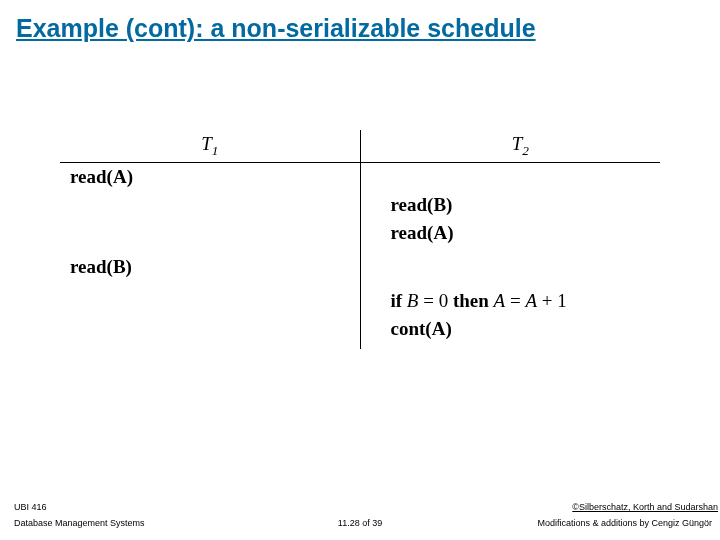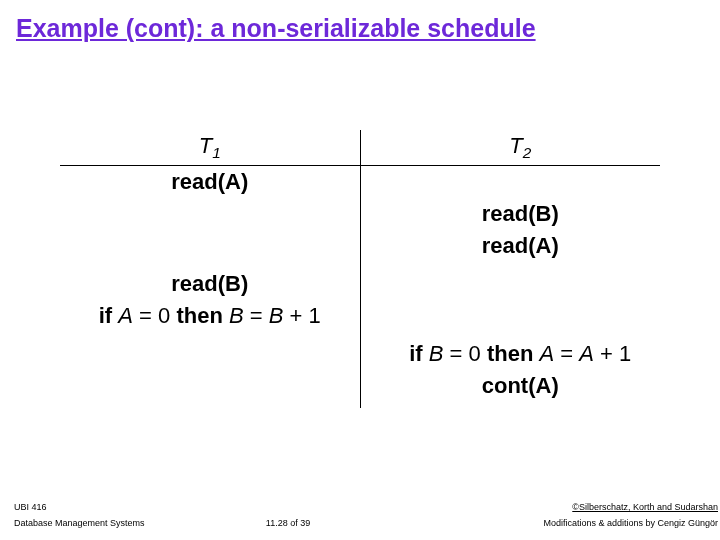--- a/index.html
+++ b/index.html
@@ -10,59 +10,58 @@
     font-family: Arial, Helvetica, sans-serif;
     position: relative;
     overflow: hidden;
   }
   .title {
     position: absolute;
     top: 14px;
     left: 16px;
     font-size: 25px;
     font-weight: bold;
-    color: #6d28d9;
+    color: #0369a1;
     text-decoration: underline;
   }
   .schedule {
     position: absolute;
     top: 130px;
     left: 60px;
     width: 600px;
-    font-family: Liberation Sans, sans-serif;
-    font-size: 22px;
+    font-family: Liberation Serif, serif;
+    font-size: 19px;
     color: #000;
   }
   .schedule table {
     border-collapse: collapse;
     width: 100%;
   }
   .schedule td {
     padding: 3px 10px;
     vertical-align: top;
-    text-align: center;
   }
   .col1 { width: 50%; border-right: 1.5px solid #000; }
   .col2 { width: 50%; padding-left: 30px !important; }
   .hdr td { border-bottom: 1.5px solid #000; text-align: center; font-style: italic; }
   .hdr .sub { font-size: 0.7em; vertical-align: sub; }
   .row-spacer td { height: 6px; }
   .footer {
     position: absolute;
     bottom: 10px;
     left: 0;
     width: 720px;
     font-size: 9px;
     color: #000;
   }
   .footer .course { position: absolute; left: 14px; bottom: 18px; }
   .footer .sys { position: absolute; left: 14px; bottom: 2px; }
-  .footer .pager { position: absolute; left: 0; width: 576px; bottom: 2px; text-align: center; }
+  .footer .pager { position: absolute; left: 0; width: 720px; bottom: 2px; text-align: center; }
   .footer .copy { position: absolute; right: 2px; bottom: 18px; text-decoration: underline; }
-  .footer .mods { position: absolute; right: 2px; bottom: 2px; }
+  .footer .mods { position: absolute; right: 8px; bottom: 2px; }
 </style>
 </head>
 <body>
 
 <div class="title">Example (cont): a non-serializable schedule</div>
 
 <div class="schedule">
   <table>
     <tbody>
         <tr class="hdr">
@@ -86,24 +85,20 @@
       <td class="col2"><b>read(A)</b></td>
     </tr>
     <tr class="row-spacer">
           <td class="col1"></td>
           <td class="col2"></td>
         </tr>
     <tr>
       <td class="col1"><b>read(B)</b></td>
       <td class="col2"></td>
     </tr>
-    <tr>
-      <td class="col1"><span><b>if</b> <i>A</i> = 0 <b>then</b> <i>B</i> = <i>B</i> + 1</span></td>
-      <td class="col2"></td>
-    </tr>
     <tr class="row-spacer">
           <td class="col1"></td>
           <td class="col2"></td>
         </tr>
     <tr>
       <td class="col1"></td>
       <td class="col2"><span><b>if</b> <i>B</i> = 0 <b>then</b> <i>A</i> = <i>A</i> + 1</span></td>
     </tr>
     <tr>
       <td class="col1"></td>

